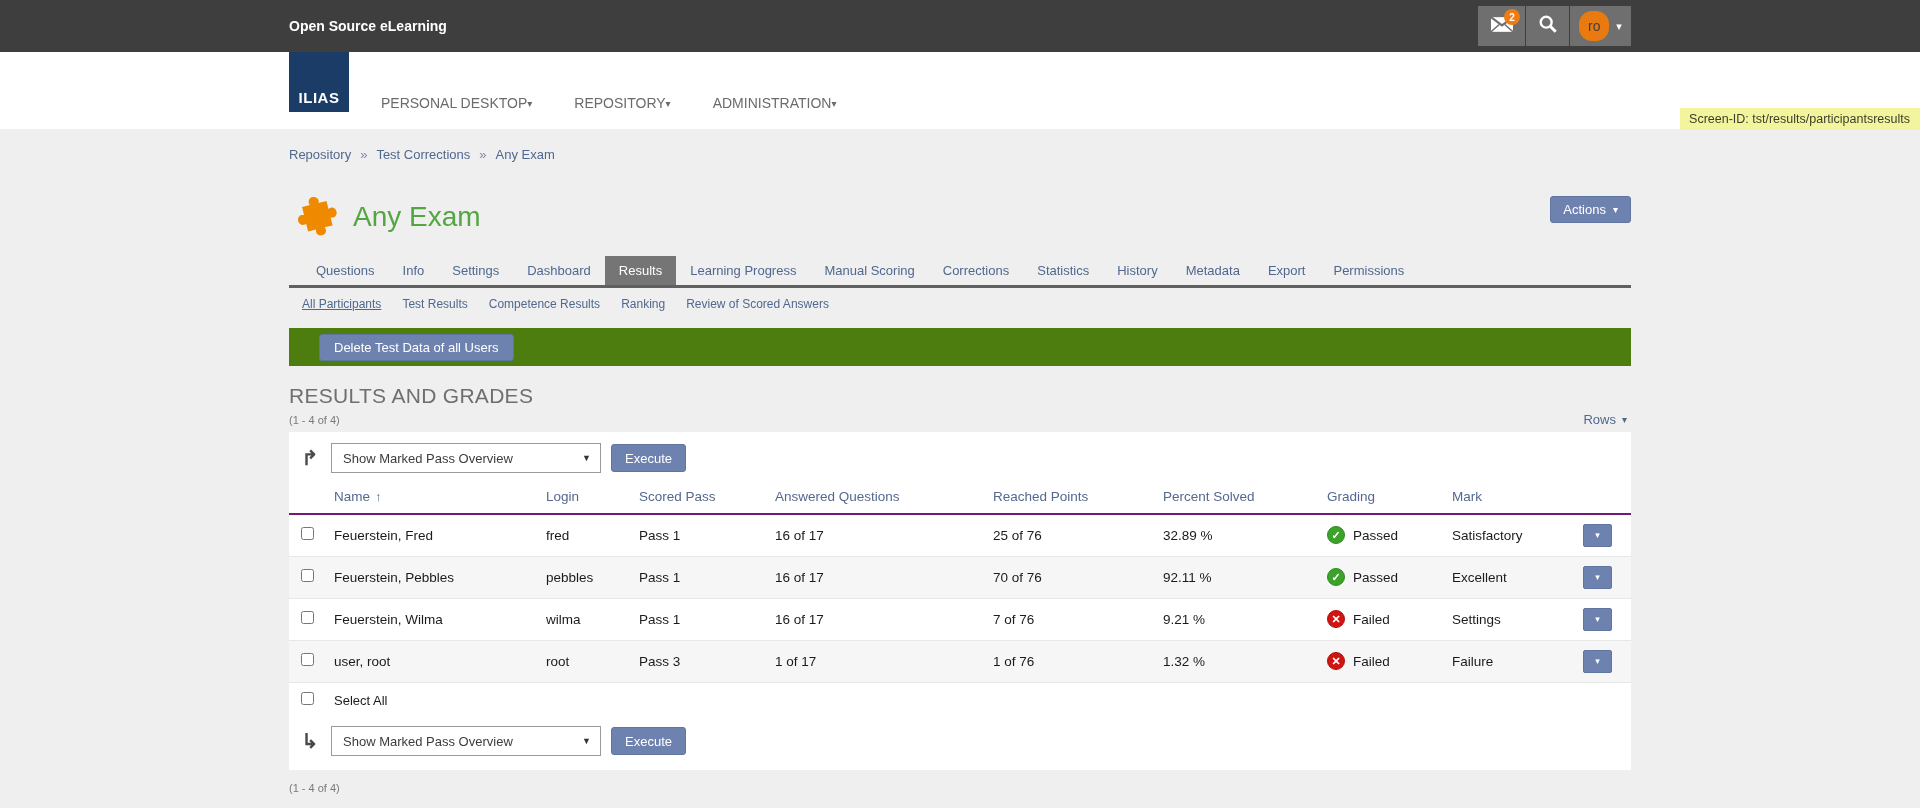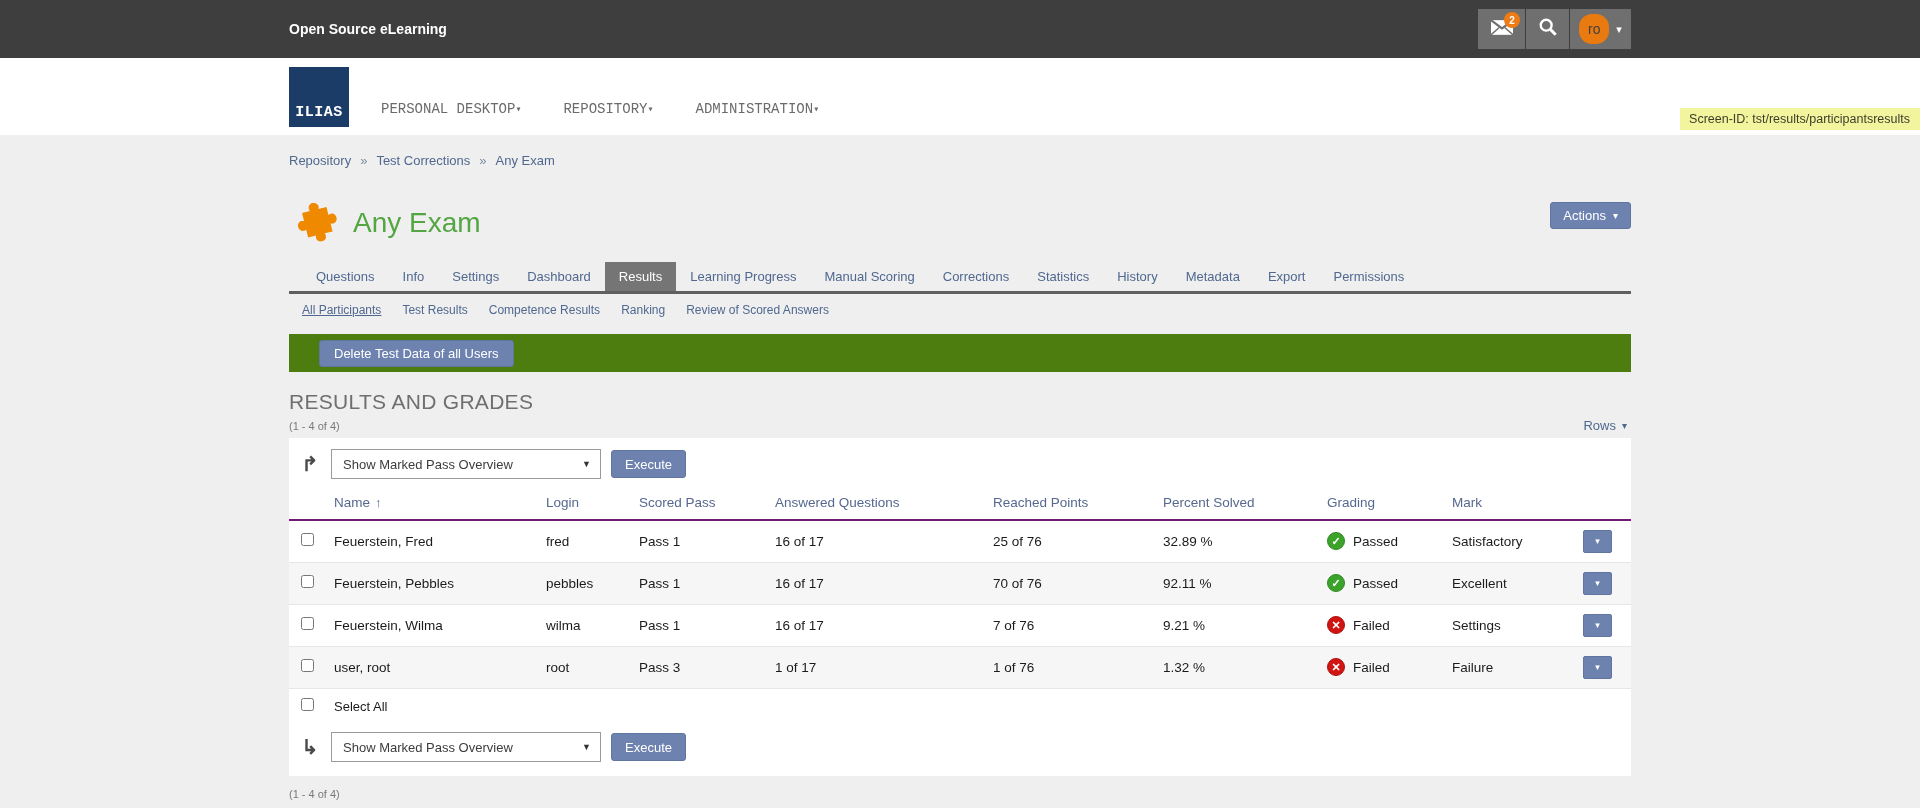--- a/index.html
+++ b/index.html
@@ -4,35 +4,35 @@
 <style>
   * { box-sizing: border-box; margin: 0; padding: 0; }
   html, body {
     width: 1920px; height: 808px; overflow: hidden;
     font-family: "Liberation Sans", sans-serif;
     background: #efefef; position: relative;
   }
   .container { width: 1342px; margin: 0 auto; }
 
   
-  .topbar { height: 58px; background: #3e3e3e; }
+  .topbar { height: 52px; background: #3e3e3e; }
   .topbar-inner { height: 100%; display: flex; align-items: center; justify-content: space-between; }
   .topbar-title { color: #fff; font-size: 14px; font-weight: bold; }
   .topbar-right { display: flex; height: 40px; align-items: stretch; }
   .tb-btn { background: #6f6f6f; display: flex; align-items: center; justify-content: center; position: relative; border-left: 1px solid #3e3e3e; cursor: pointer; }
   .tb-btn.mail { width: 48px; }
   .tb-btn.search { width: 44px; }
   .tb-btn.user { width: 62px; gap: 7px; }
   .badge { position: absolute; top: 3px; right: 5px; min-width: 16px; height: 16px; border-radius: 8px; background: #ef7b15; color: #fff; font-size: 10px; font-weight: bold; display: flex; align-items: center; justify-content: center; padding: 0 3px; }
   .avatar { width: 30px; height: 30px; background: #e87a10; color: #404040; font-size: 14px; display: flex; align-items: center; justify-content: center; border-radius: 13px; }
   .tb-caret { color: #fff; font-size: 11px; }
 
   
   .header { height: 77px; background: #ffffff; }
-  .header-inner { height: 100%; display: flex; align-items: center; font-family: Liberation Mono, monospace; }
+  .header-inner { height: 100%; display: flex; align-items: flex-start; }
   .logo { width: 60px; height: 60px; background: #1c3c68; color: #fff; display: flex; align-items: flex-end; justify-content: center; font-size: 15px; font-weight: bold; letter-spacing: .5px; padding-bottom: 6px; }
   .main-menu { display: flex; gap: 42px; margin-left: 32px; align-self: flex-end; padding-bottom: 18px; }
   .menu-item { color: #6b6b6b; font-size: 14px; cursor: pointer; display: flex; align-items: center; }
   .menu-item .mi-caret { font-size: 10px; color: #6b6b6b; }
 
   
   .screen-id { position: absolute; top: 108px; right: 0; background: #f3f59e; color: #3d3d2a; font-size: 12.5px; padding: 4px 10px 4px 9px; z-index: 5; }
 
   
   .breadcrumb { padding-top: 18px; font-size: 13px; display: flex; gap: 9px; align-items: center; }

